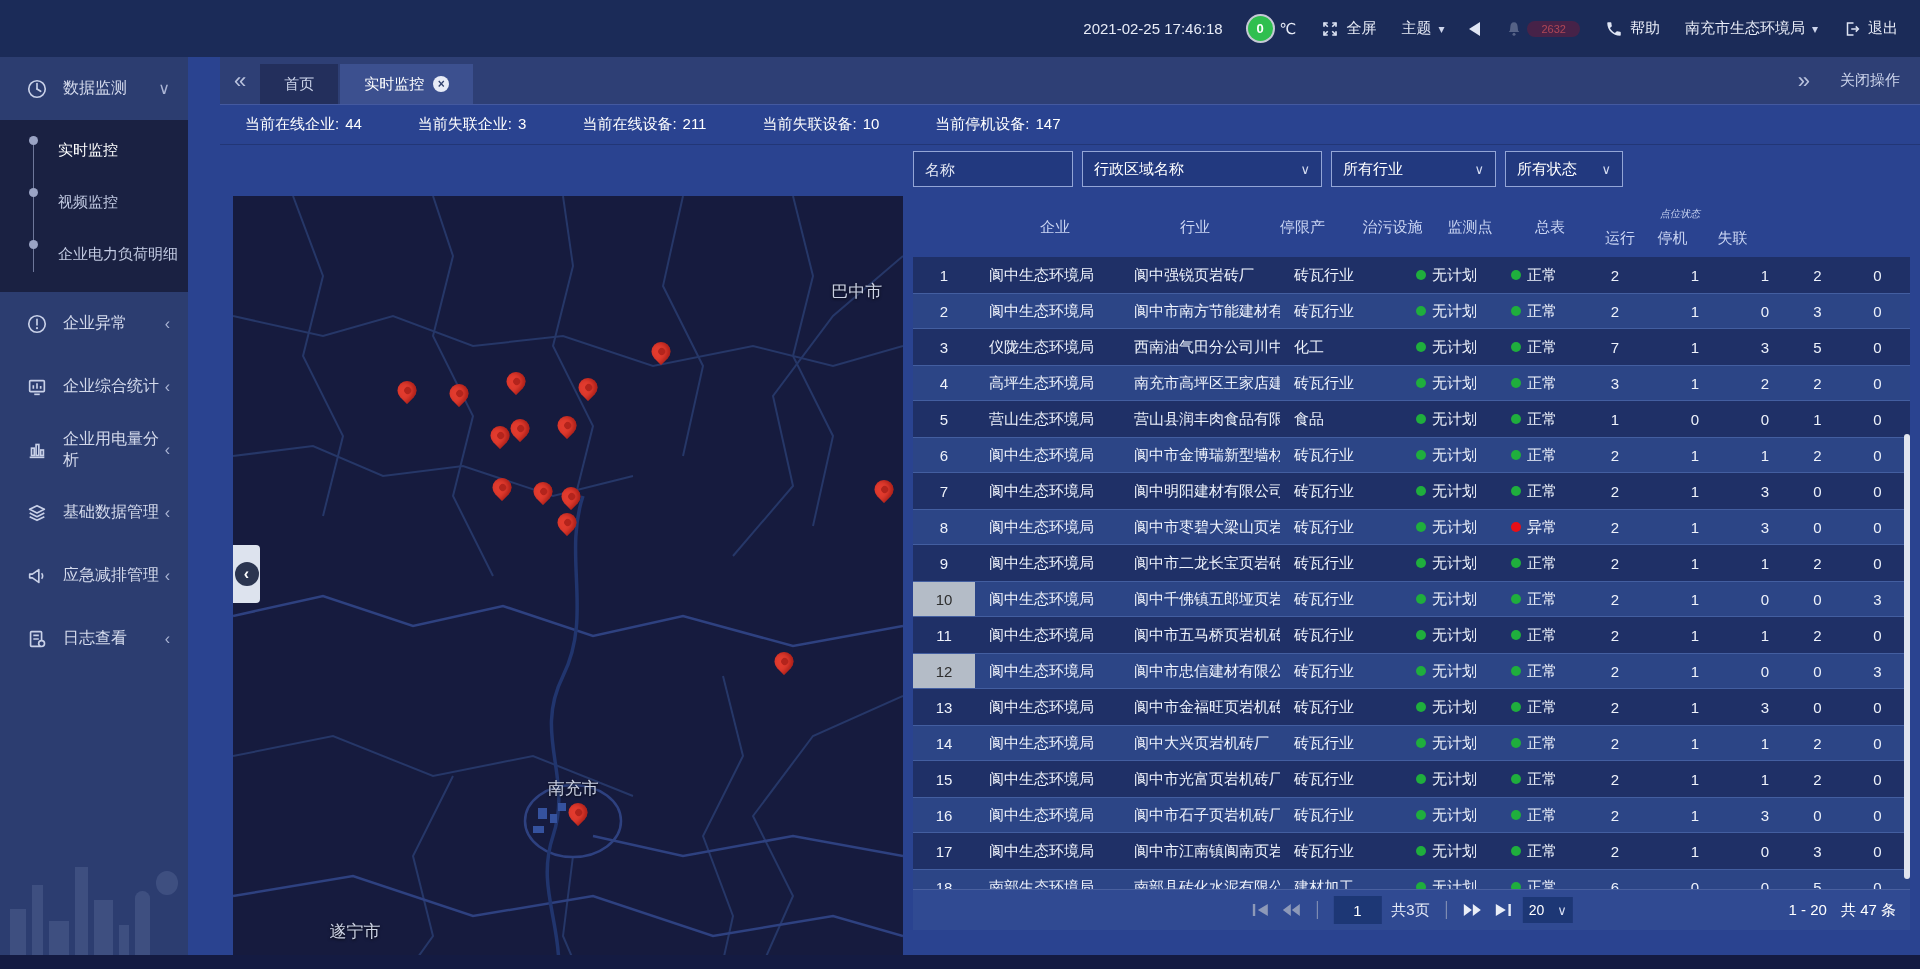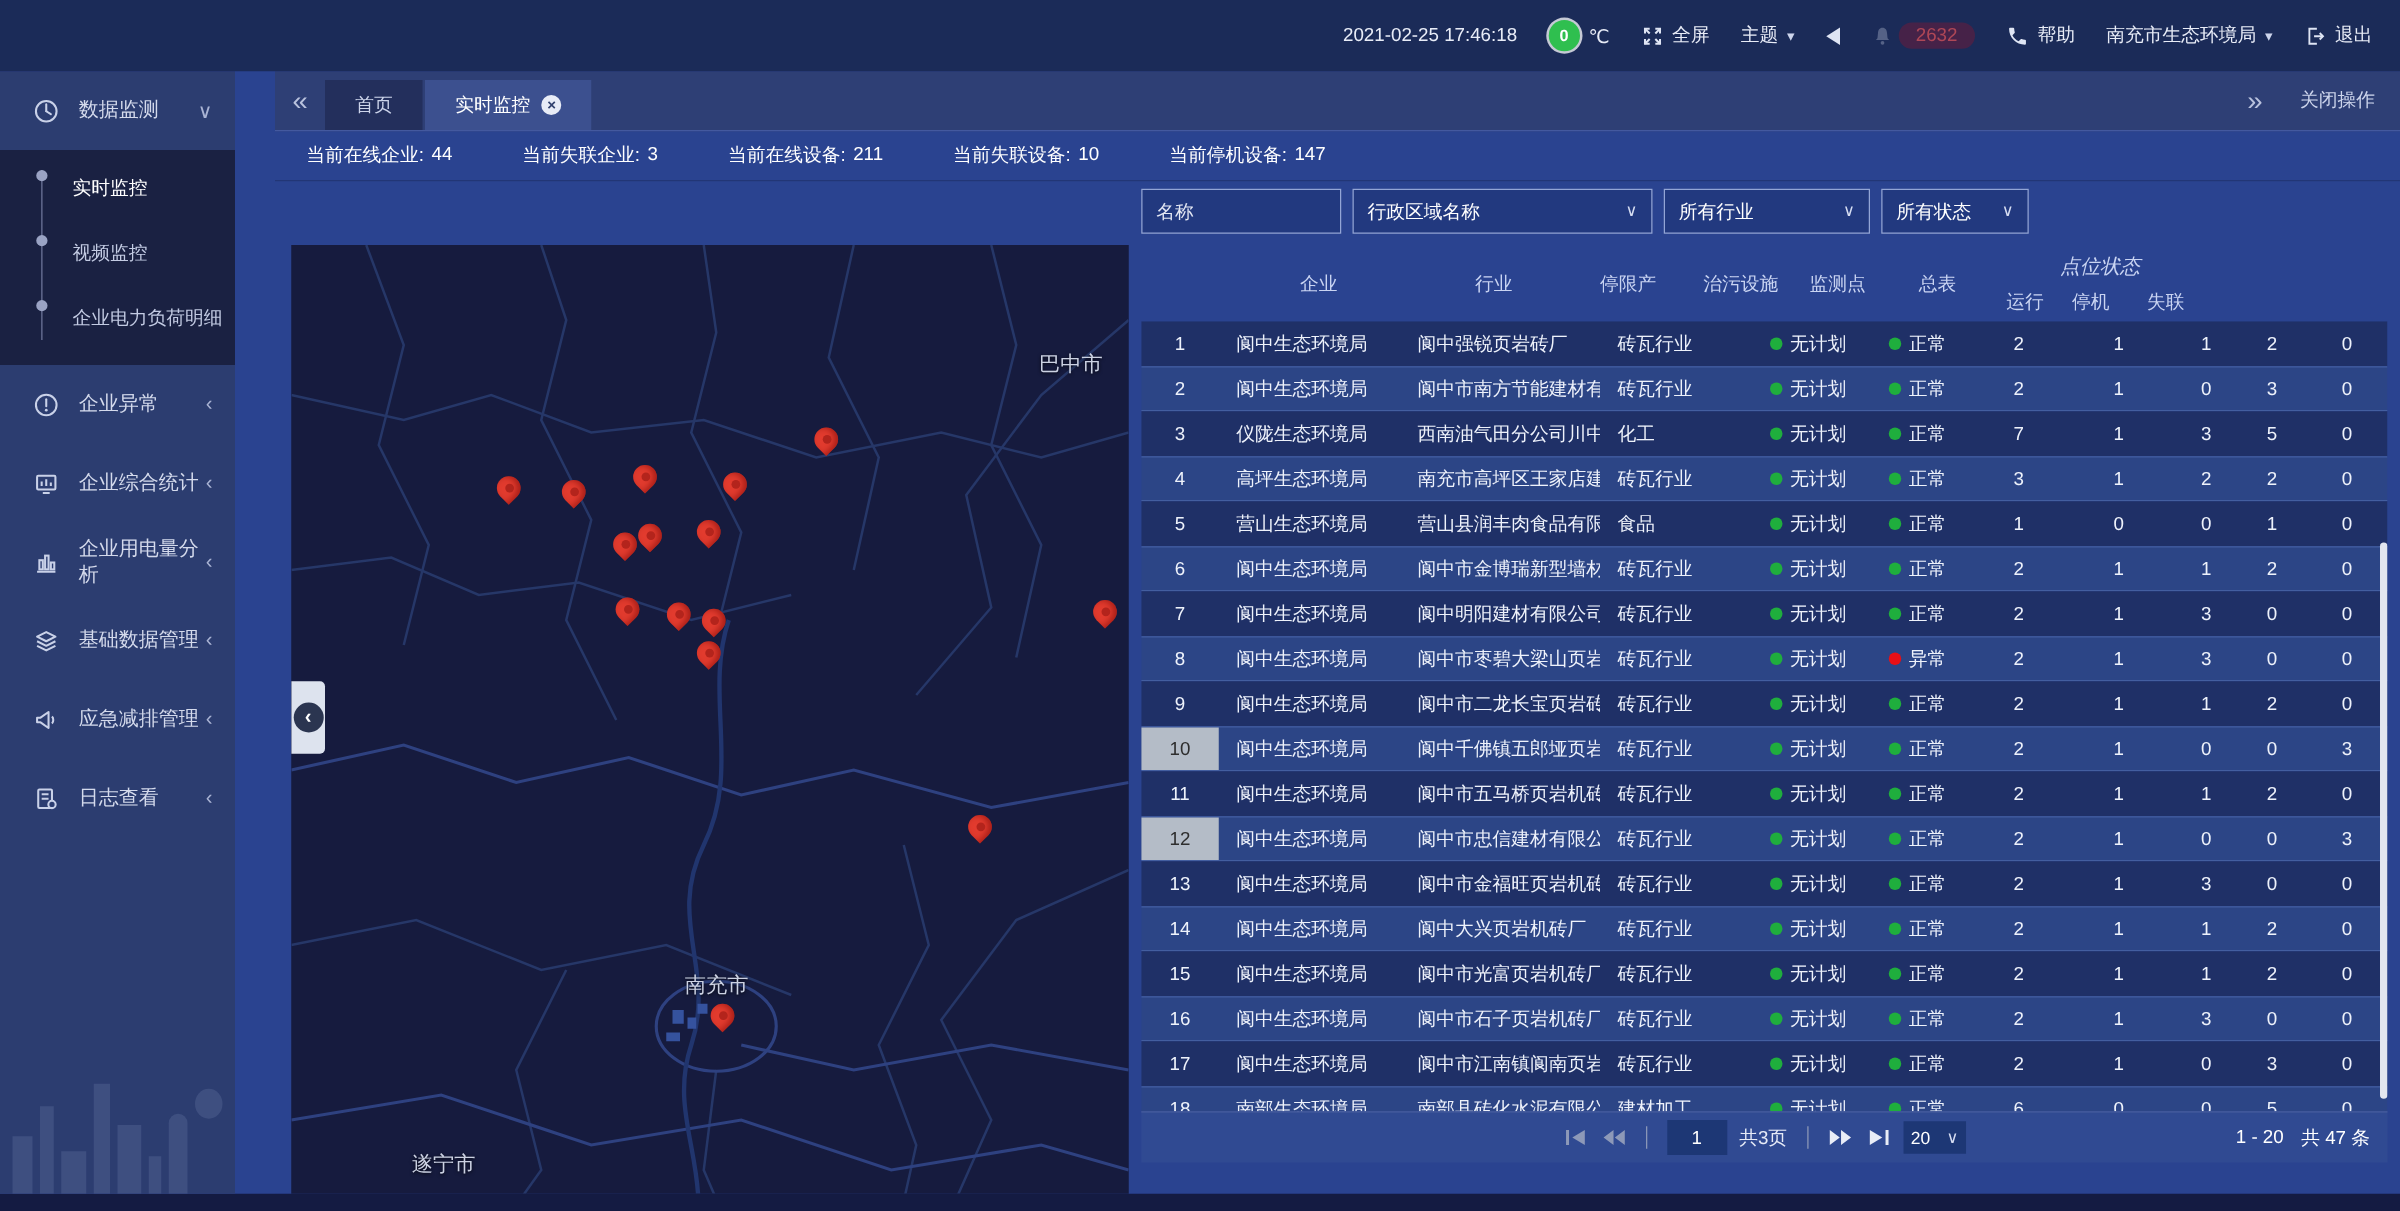--- a/index.html
+++ b/index.html
@@ -23,21 +23,21 @@
   .temp-badge{width:25px;height:25px;border-radius:50%;background:#2fbf4f;color:#fff;
     display:flex;align-items:center;justify-content:center;font-size:13px;font-weight:bold;
     box-shadow:0 0 0 2px rgba(255,255,255,.75);}
   .hicon{width:18px;height:18px;display:inline-block;color:#dfe5f4;}
   .hicon svg{width:100%;height:100%;}
   .caret{font-size:12px;color:#cdd5ec;}
   .speaker-tri{width:0;height:0;border-top:7px solid transparent;border-bottom:7px solid transparent;
     border-right:11px solid #dfe5f4;}
   .notif{display:flex;align-items:center;gap:4px;opacity:.85;}
   .notif .hicon{opacity:.35;}
-  .notif-badge{background:rgba(120,25,55,.55);color:#c94c56;font-size:15px;
+  .notif-badge{background:rgba(120,25,55,.55);color:#c94c56;font-size:11px;
     padding:2px 14px;border-radius:12px;}
 
   
   #sidebar{position:absolute;left:0;top:57px;width:188px;bottom:14px;background:#2c3d70;
     overflow:hidden;z-index:5;}
   .side-group{display:flex;align-items:center;height:63px;padding:0 18px 0 26px;
     color:#d4daec;font-size:16px;cursor:pointer;}
   .side-icon{width:22px;height:22px;margin-right:15px;color:#c9d1e8;flex:0 0 22px;}
   .side-icon svg{width:100%;height:100%;}
   .side-chevron{margin-left:auto;font-size:16px;color:#aab4d4;}
@@ -104,21 +104,21 @@
   .f-status{width:118px;}
   .f-caret{font-size:13px;color:#d6ddf2;margin-left:8px;}
 
   .w-no{width:62px;}.w-region{width:145px;}.w-ent{width:160px;}.w-ind{width:120px;}
   .w-prod{width:95px;}.w-fac{width:85px;}.w-pts{width:70px;}.w-meter{width:90px;}
   .w-run{width:50px;}.w-stop{width:55px;}.w-lost{width:65px;}.w-group{width:170px;}
 
   .table-head{flex:0 0 60px;display:flex;color:#c9d4f2;font-size:15px;}
   .hcell{display:flex;align-items:center;justify-content:center;box-sizing:border-box;}
   .hgroup{display:flex;flex-direction:column;justify-content:center;}
-  .hgroup-title{text-align:center;font-style:italic;font-size:16px;padding-bottom:8px;}
+  .hgroup-title{text-align:center;font-style:italic;font-size:10px;padding-bottom:8px;}
   .hgroup-sub{display:flex;align-items:flex-end;}
   .hgroup-sub span{display:block;text-align:center;}
 
   .rows{flex:0 0 632px;overflow:hidden;position:relative;}
   .row{display:flex;height:36px;font-size:15px;color:#eef2fb;cursor:pointer;}
   .row:nth-of-type(odd){background:#1f3067;}
   .row:nth-of-type(even){background:#2c4586;border-top:1px solid rgba(130,160,230,.28);
     border-bottom:1px solid rgba(130,160,230,.28);box-sizing:border-box;}
   .cell{display:flex;align-items:center;height:100%;overflow:hidden;white-space:nowrap;
     box-sizing:border-box;}

